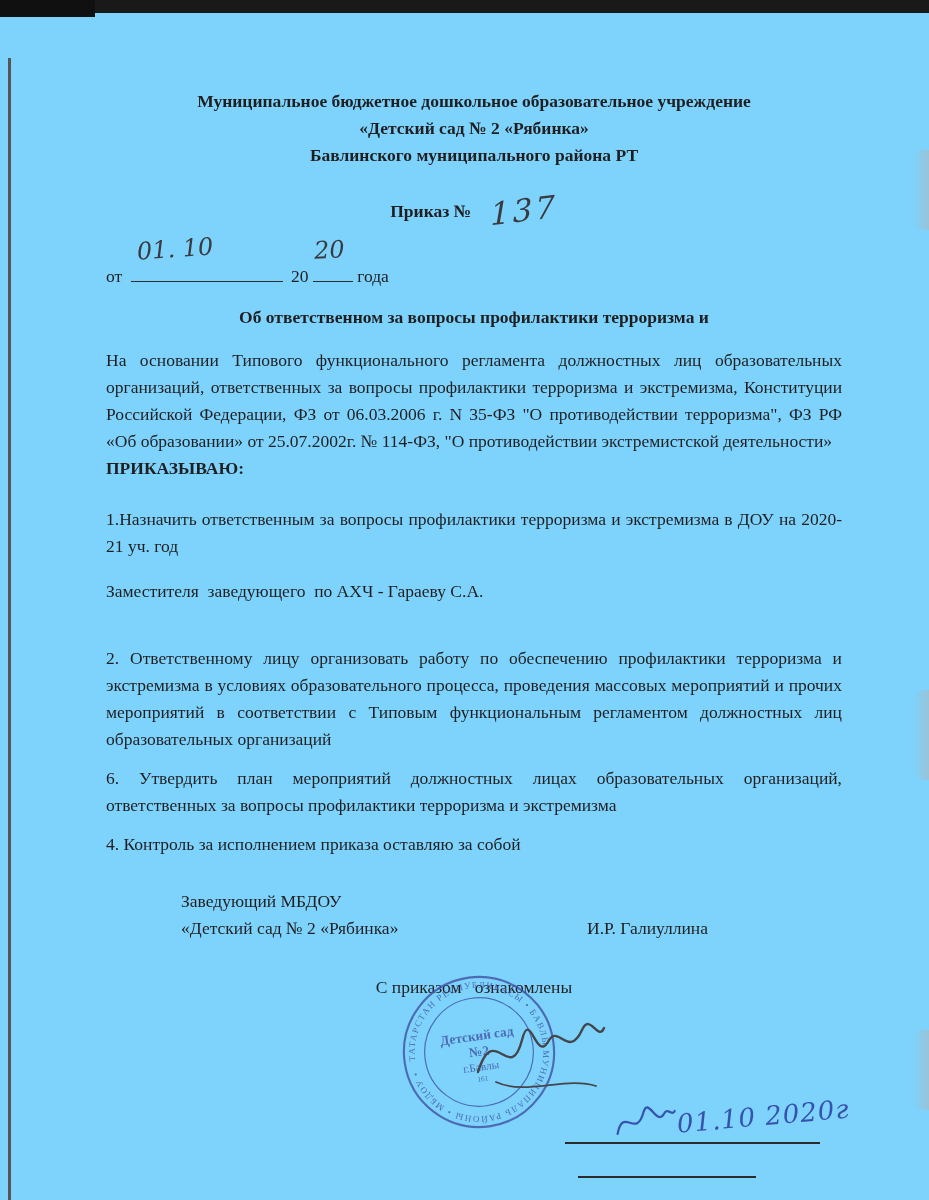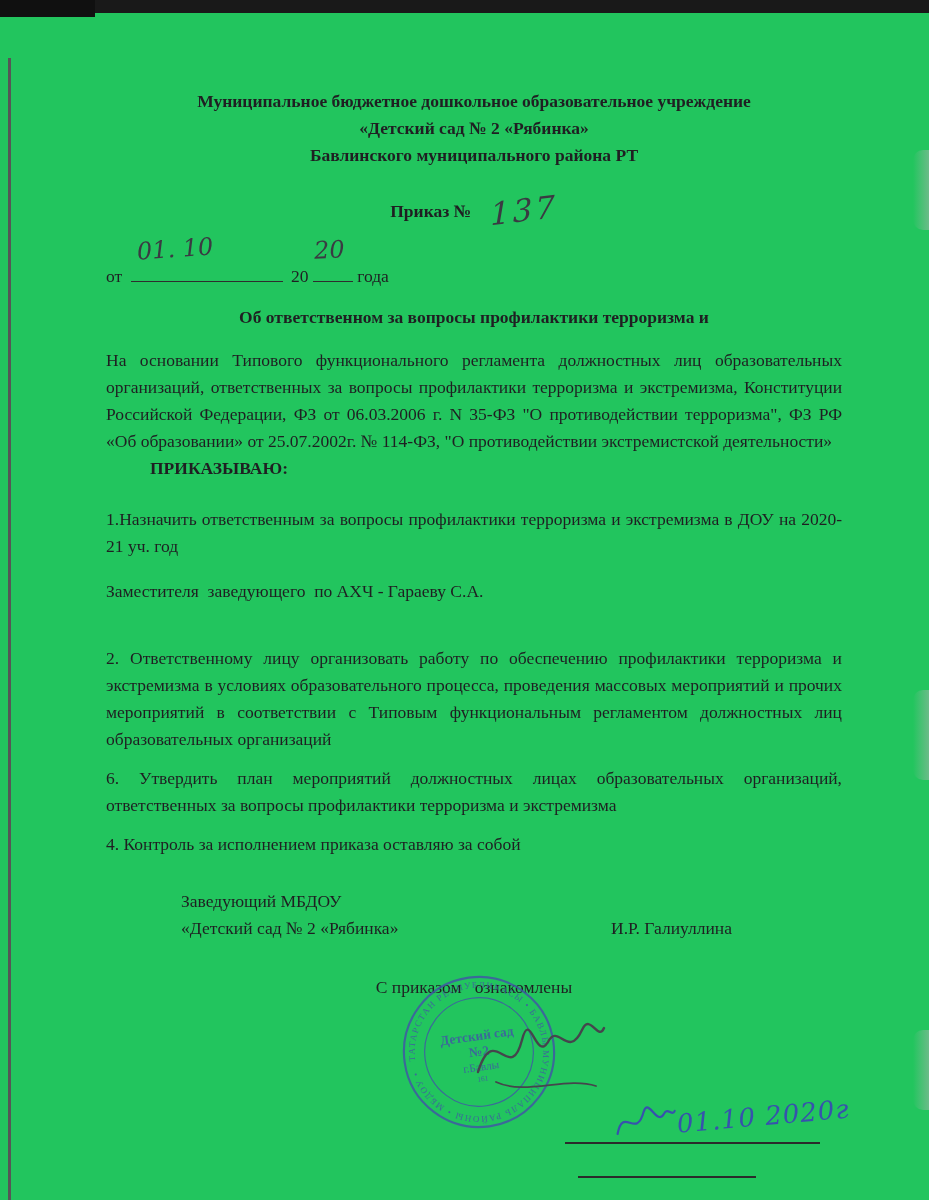--- a/index.html
+++ b/index.html
@@ -1,19 +1,19 @@
 <!DOCTYPE html>
 <html><head>
 <meta charset="utf-8">
 <style>
   * { box-sizing: border-box; margin: 0; padding: 0; }
   body { margin: 0; background: #ffffff; }
   .page {
     position: relative; width: 929px; height: 1200px; margin: 0 auto;
-    background: #22c55e; overflow: hidden;
+    background: #7dd3fc; overflow: hidden;
     font-family: "Liberation Serif", serif; color: #1f1f22;
   }
   .top-bar { position: absolute; top: 0; left: 0; width: 100%; height: 13px; background: #191919; }
   .top-bar-left { position: absolute; top: 0; left: 0; width: 95px; height: 17px; background: #101010; }
   .left-line { position: absolute; left: 8px; top: 58px; bottom: 0; width: 3px; background: #565656; }
   .smudge { position: absolute; right: 0; width: 16px; opacity: .5; border-radius: 10px 0 0 10px;
     background: linear-gradient(to left, #b3b3b3, rgba(255,255,255,0)); }
   .smudge-1 { top: 150px; height: 80px; }
   .smudge-2 { top: 690px; height: 90px; }
   .smudge-3 { top: 1030px; height: 80px; }
@@ -33,29 +33,29 @@
   .date-line { margin-top: 30px; text-align: left; }
   .blank { display: inline-block; border-bottom: 1.6px solid #2e2e2e; height: 21px;
     position: relative; vertical-align: baseline; }
   .blank-1 { width: 152px; margin: 0 4px; }
   .blank-2 { width: 40px; }
   .hw-daymonth { position: absolute; left: 6px; top: -25px; font-size: 24px; transform: rotate(-4deg); white-space: nowrap; }
   .hw-year { position: absolute; left: 1px; top: -24px; font-size: 24px; transform: rotate(-3deg); }
 
   .doc-title { margin-top: 14px; text-align: center; font-weight: bold; }
   .para-intro { margin-top: 16px; }
-  .resolution { font-weight: bold; margin-left: 44px; }
+  .resolution { font-weight: bold; }
   .item-1 { margin-top: 24px; }
   .person-line { margin-top: 18px; }
   .item-2 { margin-top: 40px; }
   .item-3 { margin-top: 12px; }
   .item-4 { margin-top: 12px; }
 
   .sign-block { margin-top: 30px; position: relative; padding-left: 75px; text-align: left; height: 54px; }
-  .sign-name { position: absolute; left: 505px; top: 27px; }
+  .sign-name { position: absolute; left: 481px; top: 27px; }
   .ack-line { margin-top: 32px; text-align: center; white-space: pre-wrap; }
 
   .stamp { position: absolute; left: 400px; top: 973px; width: 158px; height: 158px;
     opacity: .82; transform: rotate(-8deg); }
   .stamp text { font-family: "Liberation Serif", serif; }
 
   .sig-dark { position: absolute; left: 468px; top: 1000px; }
   .sig-blue-wrap { position: absolute; left: 612px; top: 1088px; display: flex; align-items: flex-end; transform: rotate(-5deg); }
   .blue-hw { color: #3752ad; font-family: "DejaVu Serif", serif; font-style: italic;
     font-size: 26px; letter-spacing: 1px; white-space: nowrap; }

